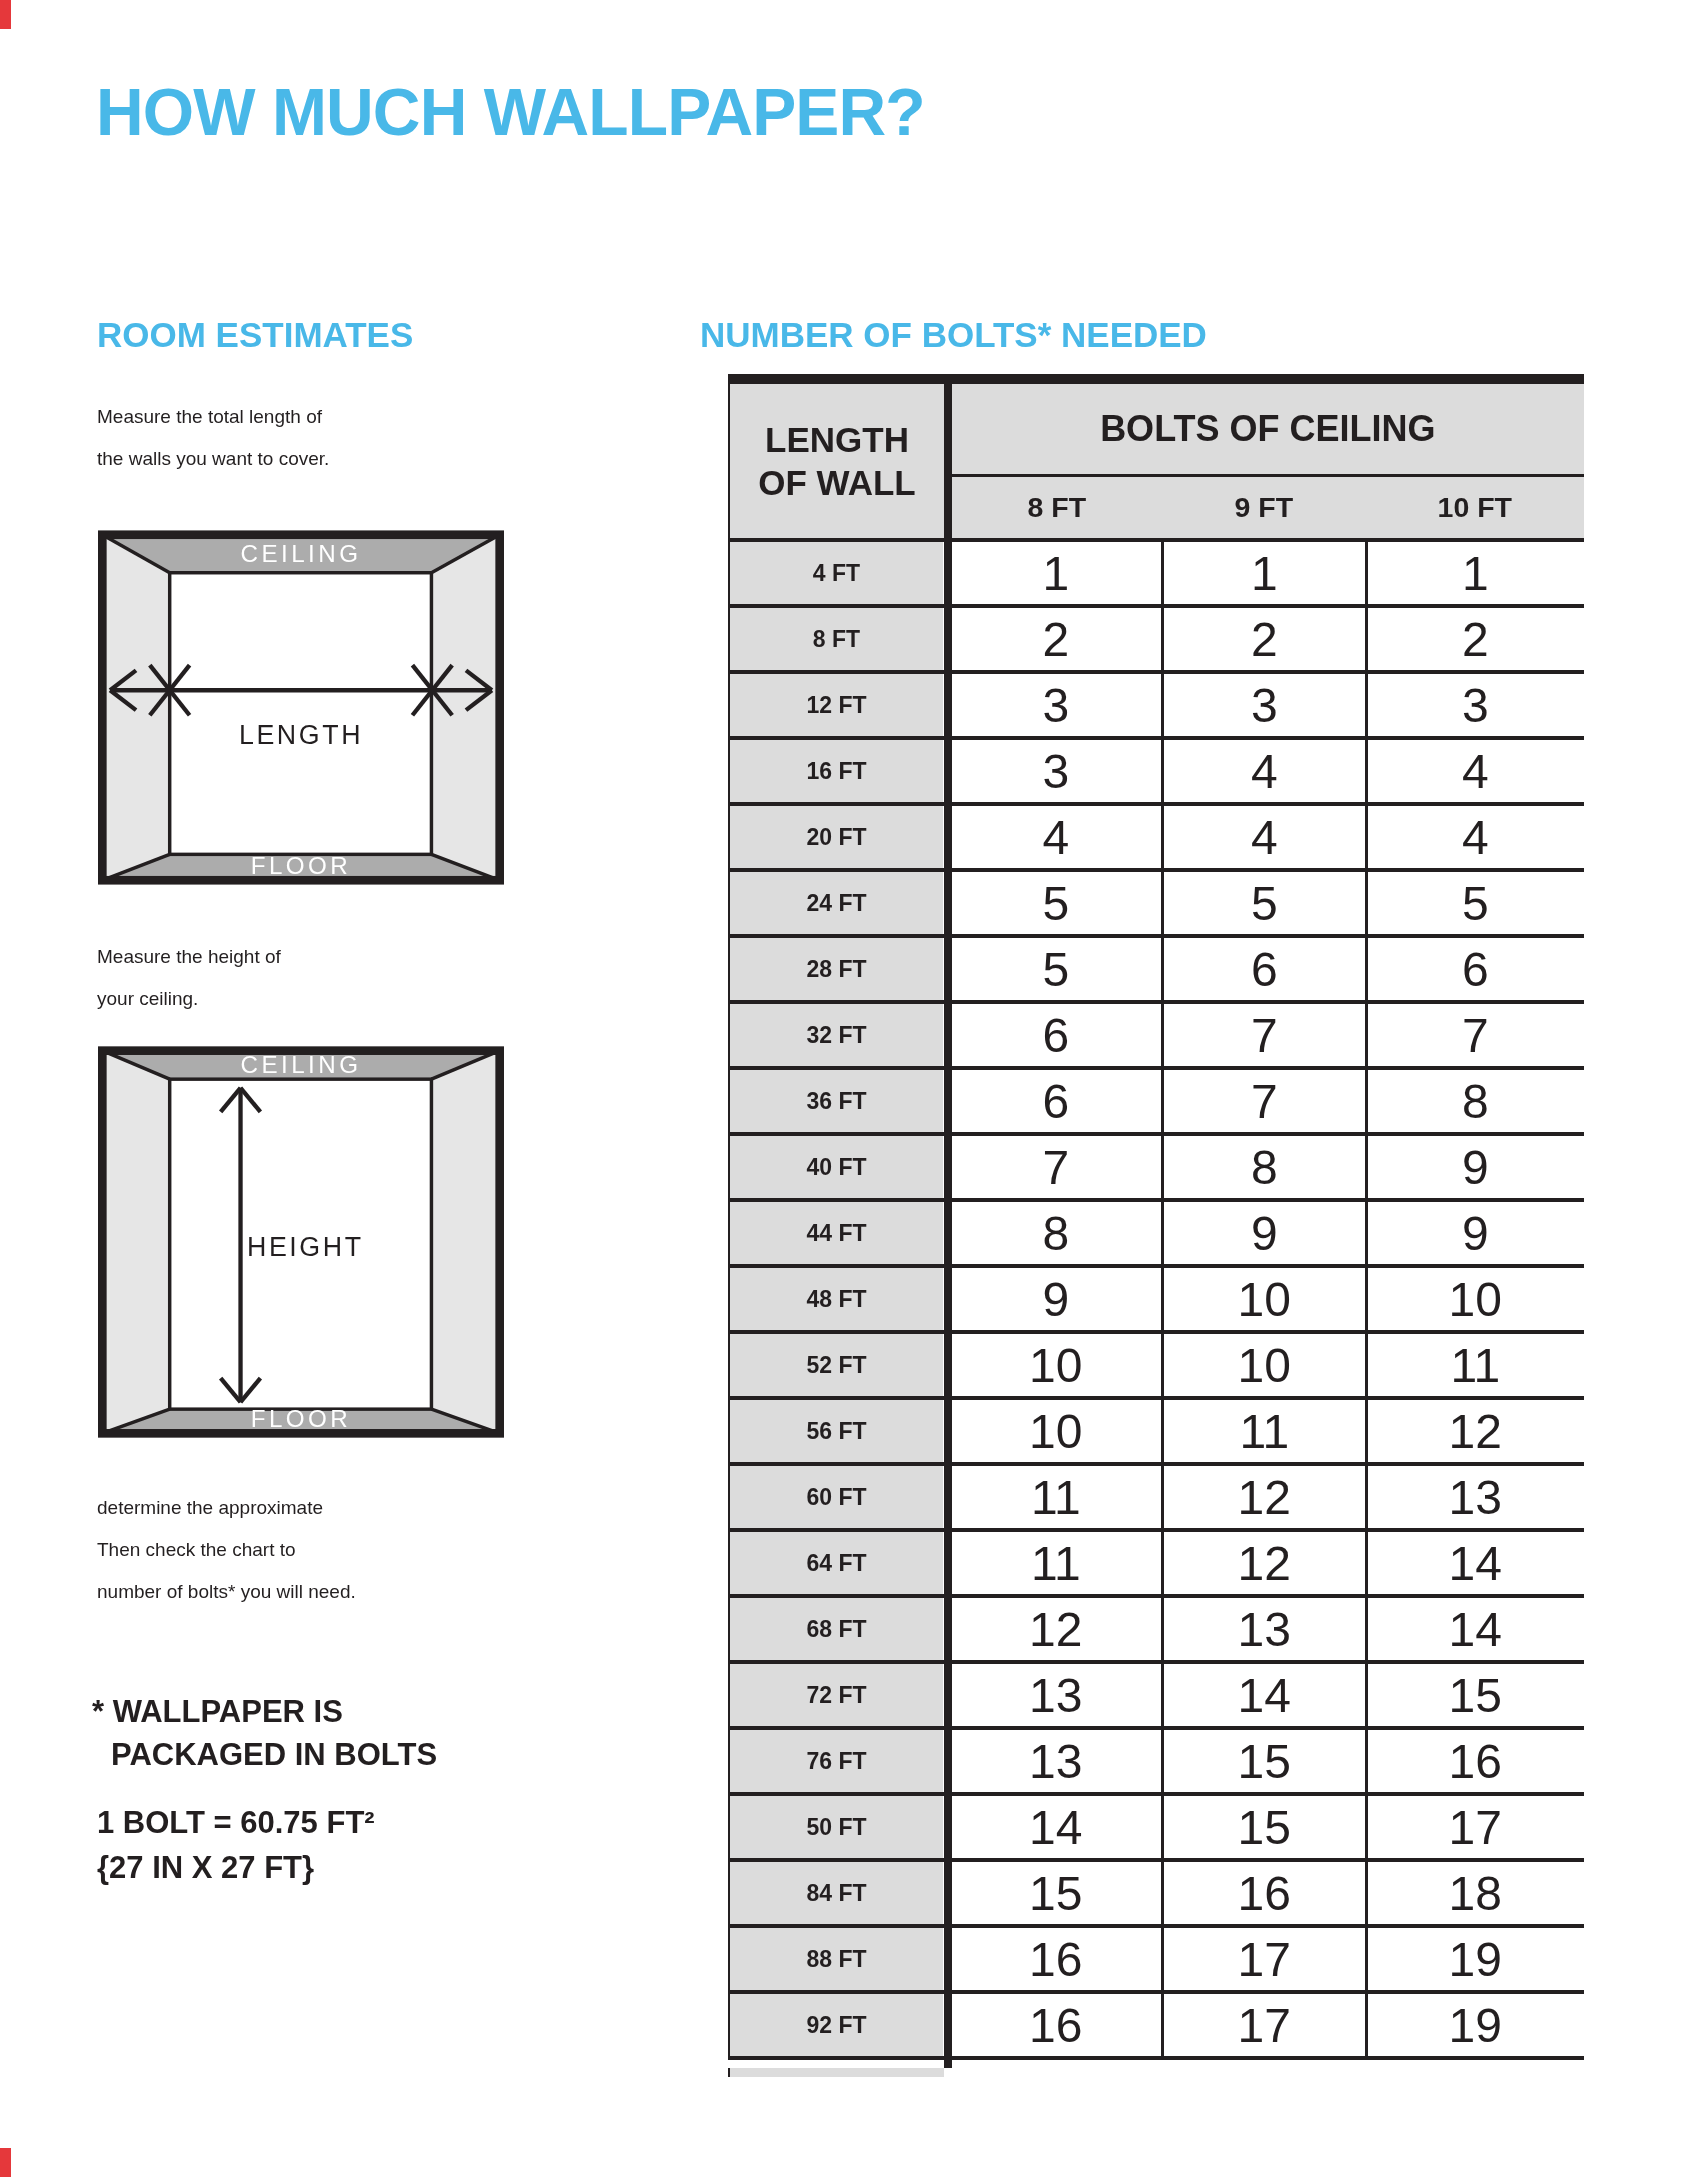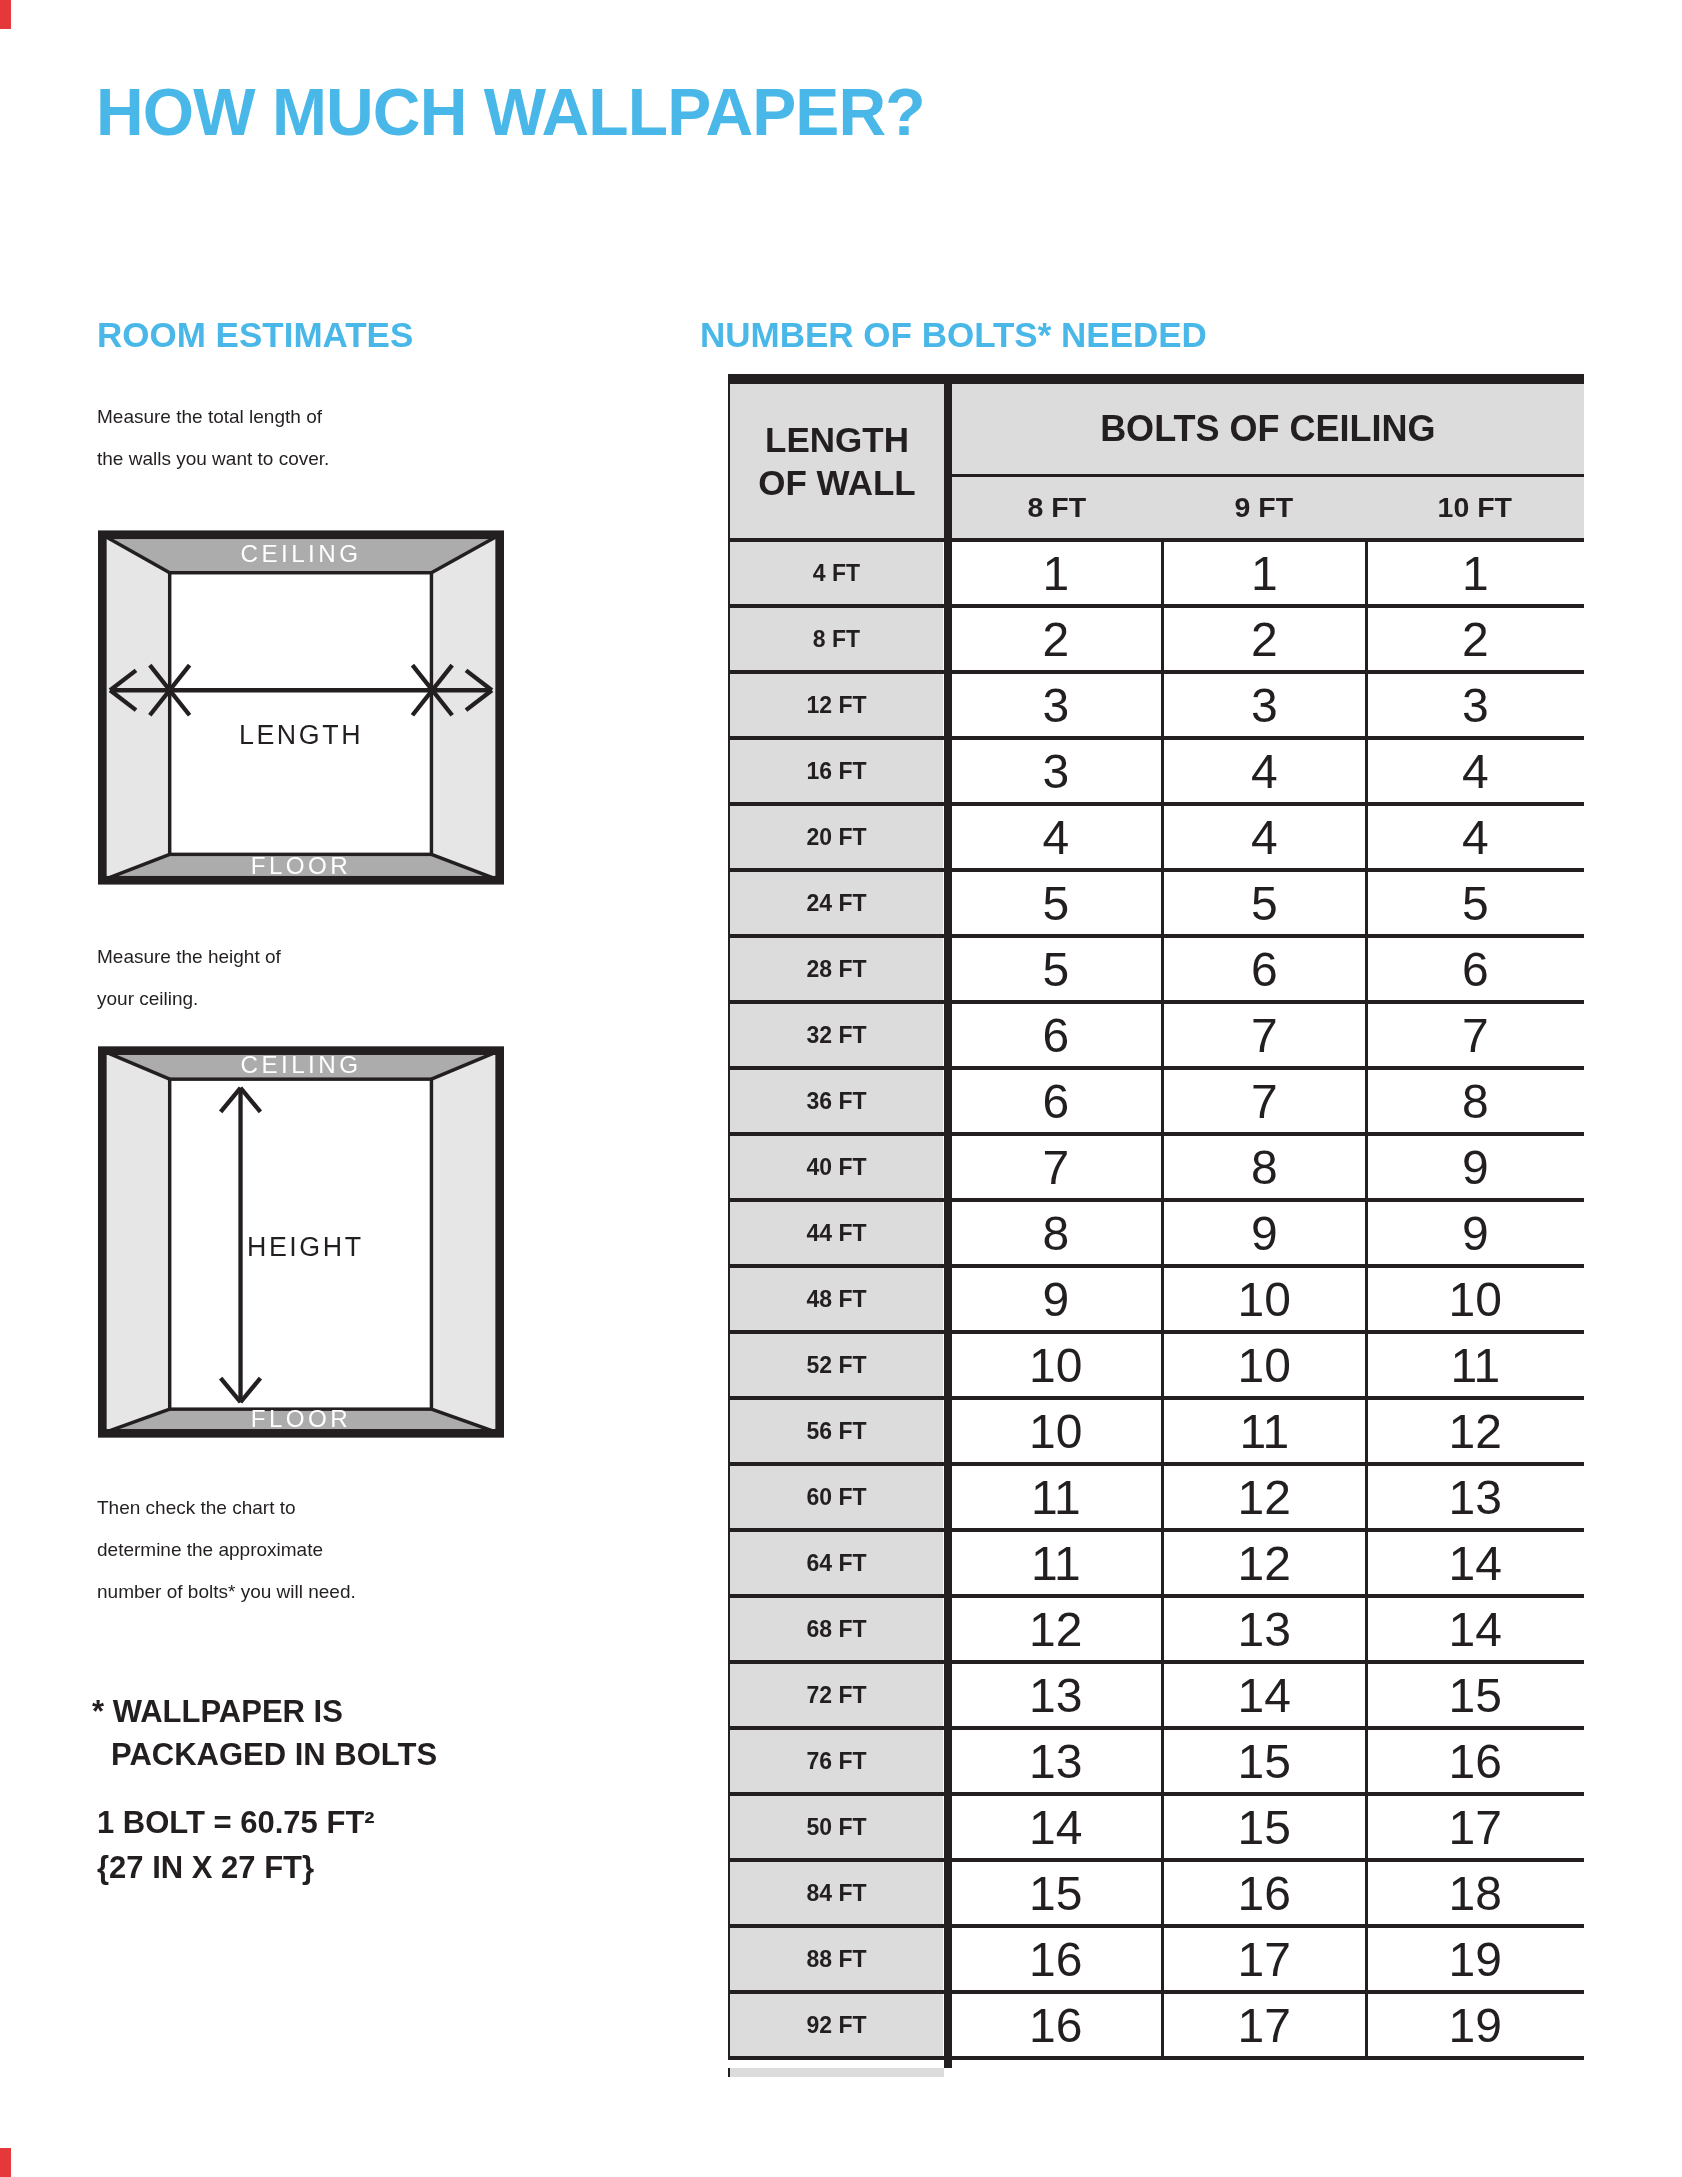--- a/index.html
+++ b/index.html
@@ -138,22 +138,22 @@
       <line x1="165" y1="412" x2="142" y2="384"></line>
       <line x1="165" y1="412" x2="188" y2="384"></line>
     </g>
     <rect x="5" y="5" width="460" height="443" fill="none" stroke="#231F20" stroke-width="10"></rect>
     <text class="dg-label" x="235" y="31" text-anchor="middle" fill="#ffffff" font-size="28" letter-spacing="4">CEILING</text>
     <text class="dg-label" x="235" y="441" text-anchor="middle" fill="#ffffff" font-size="28" letter-spacing="4">FLOOR</text>
     <text class="dg-label" x="240" y="243" text-anchor="middle" fill="#231F20" font-size="31" letter-spacing="3">HEIGHT</text>
   </svg>
 
   <div class="para para3">
+    <div>determine the approximate</div>
     <div>Then check the chart to</div>
-    <div>determine the approximate</div>
     <div>number of bolts* you will need.</div>
   </div>
 
   <div class="note">
     <div>* WALLPAPER IS</div>
     <div class="indent">PACKAGED IN BOLTS</div>
   </div>
 
   <div class="boltinfo">
     <div>1 BOLT = 60.75 FT²</div>

